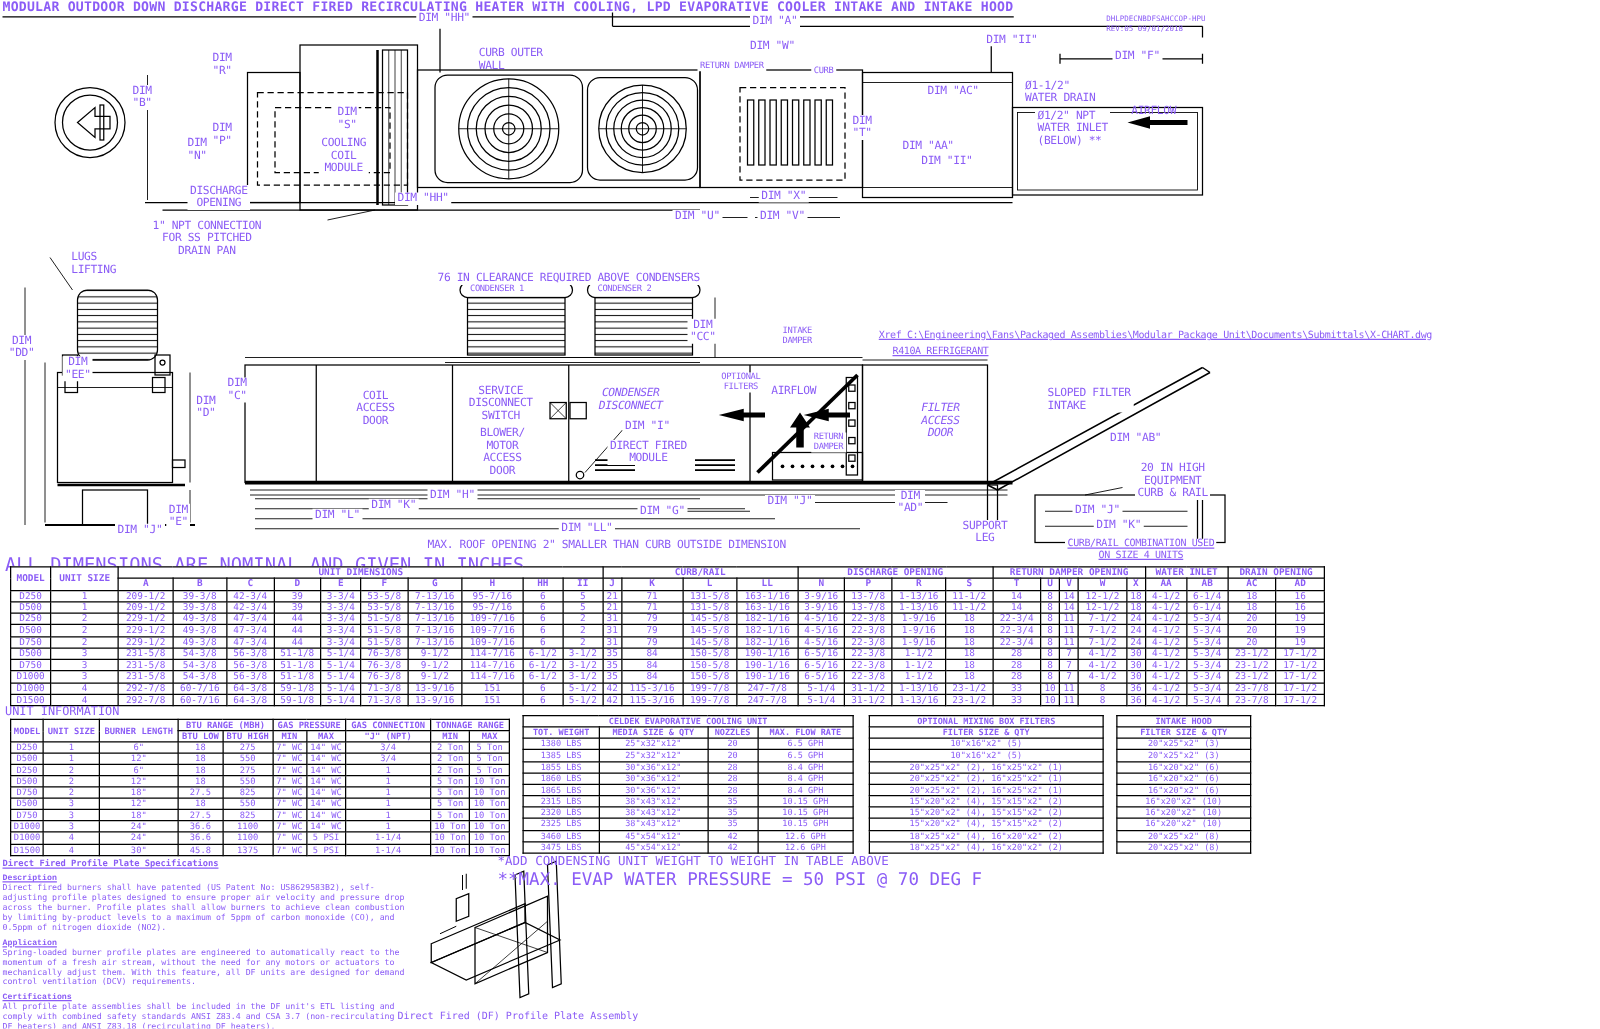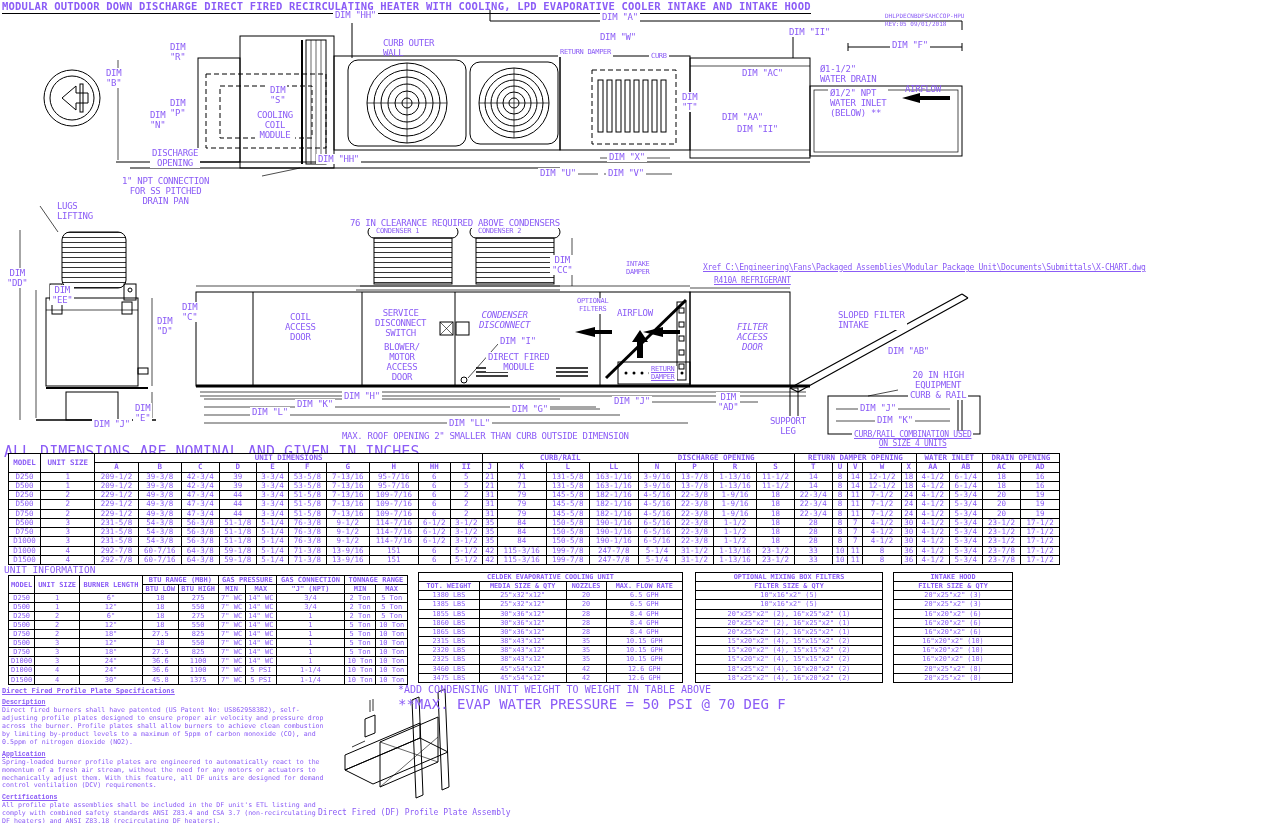--- a/index.html
+++ b/index.html
@@ -19,21 +19,21 @@
   #unit-dim-table{left:8px;top:453px;width:1052px;}
   #unit-dim-table th,#unit-dim-table td{font-size:7.5px;line-height:1.1;font-weight:normal;}
   #unit-dim-table th{font-weight:bold;}
   #dims-note{position:absolute;left:4px;top:443px;font-size:15px;}
   #unit-info-heading{position:absolute;left:4px;top:564px;font-size:9.5px;text-align:right;}
   #unit-info-table{left:8px;top:575px;width:400px;}
   #unit-info-table th,#unit-info-table td{font-size:7px;line-height:1.15;}
   #unit-info-table th{white-space:normal;font-weight:bold;}
   #celdek-table{left:418px;top:572px;width:265px;}
   #mixing-table{left:695px;top:572px;width:188px;}
-  #intake-table{left:893px;top:572px;width:120px;}
+  #intake-table{left:893px;top:572px;width:108px;}
   #celdek-table th,#celdek-table td,#mixing-table th,#mixing-table td,
   #intake-table th,#intake-table td{font-size:6.8px;line-height:1.2;}
   #note1{position:absolute;left:398px;top:684px;font-size:10px;}
   #note2{position:absolute;left:398px;top:696px;font-size:14px;}
   #spec{position:absolute;left:2px;top:687px;width:324px;font-size:6.6px;line-height:1.2;}
   #spec-title{font-weight:bold;text-decoration:underline;font-size:7px;}
   .spec-h{font-weight:bold;text-decoration:underline;margin-top:4px;font-family:Liberation Mono, monospace;}
   .spec-b{white-space:pre-line;}
   #caption{position:absolute;left:318px;top:808px;font-size:8px;}
 </style>
@@ -288,21 +288,21 @@
       <div class="ann c bg" style="left: 155px; top: 316px;">DIM
 "D"</div>
       <div class="ann bg" style="left: 498px; top: 336px;">DIM "I"</div>
       <div class="ann bg" style="left: 886px; top: 346px;">DIM "AB"</div>
       <div class="ann c bg" style="left: 382px; top: 342px; text-align: center;">BLOWER/
 MOTOR
 ACCESS
 DOOR</div>
       <div class="ann c bg" style="left: 486px; top: 352px;">DIRECT FIRED
 MODULE</div>
-      <div class="ann s7 c bg" style="left: 649px; top: 366px; text-decoration: underline;">RETURN
+      <div class="ann s7 c bg" style="left: 649px; top: 346px;">RETURN
 DAMPER</div>
       <div class="ann c bg" style="left: 908px; top: 370px;">20 IN HIGH
 EQUIPMENT
 CURB &amp; RAIL</div>
       <div class="ann bg" style="left: 342px; top: 391px;">DIM "H"</div>
       <div class="ann bg" style="left: 295px; top: 399px;">DIM "K"</div>
       <div class="ann bg" style="left: 612px; top: 396px;">DIM "J"</div>
       <div class="ann c bg" style="left: 716px; top: 392px;">DIM
 "AD"</div>
       <div class="ann bg" style="left: 250px; top: 407px;">DIM "L"</div>

